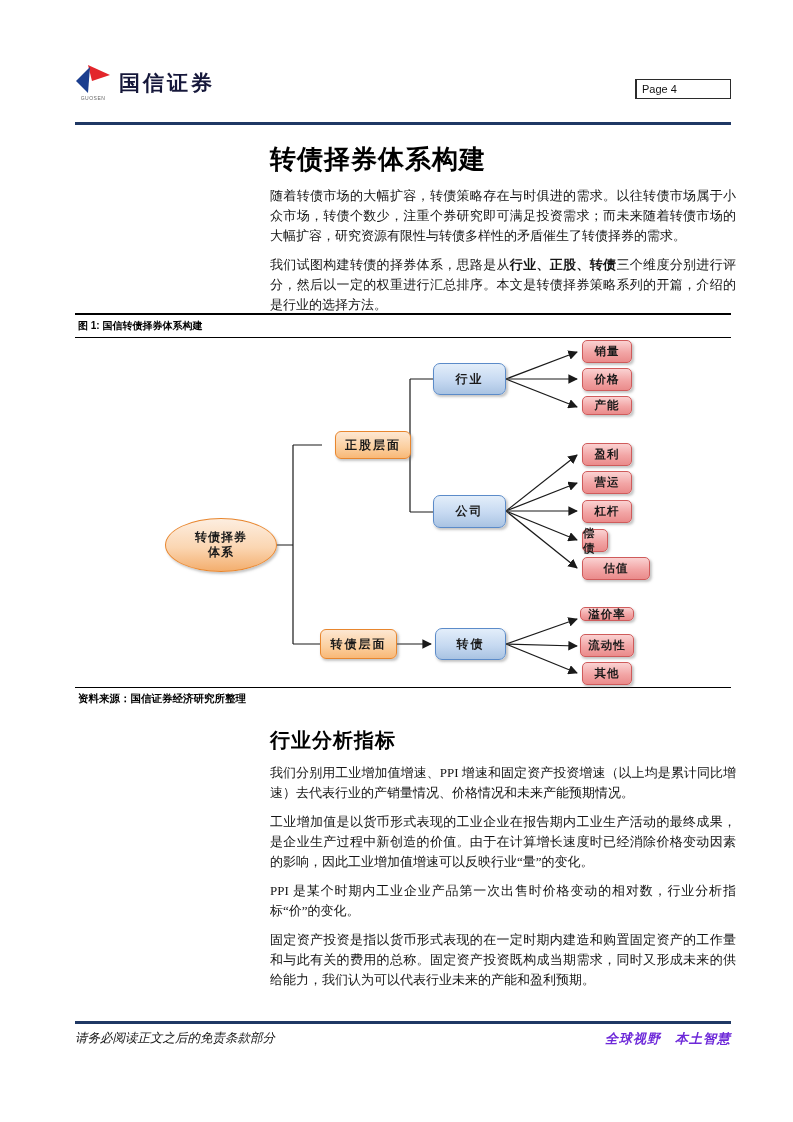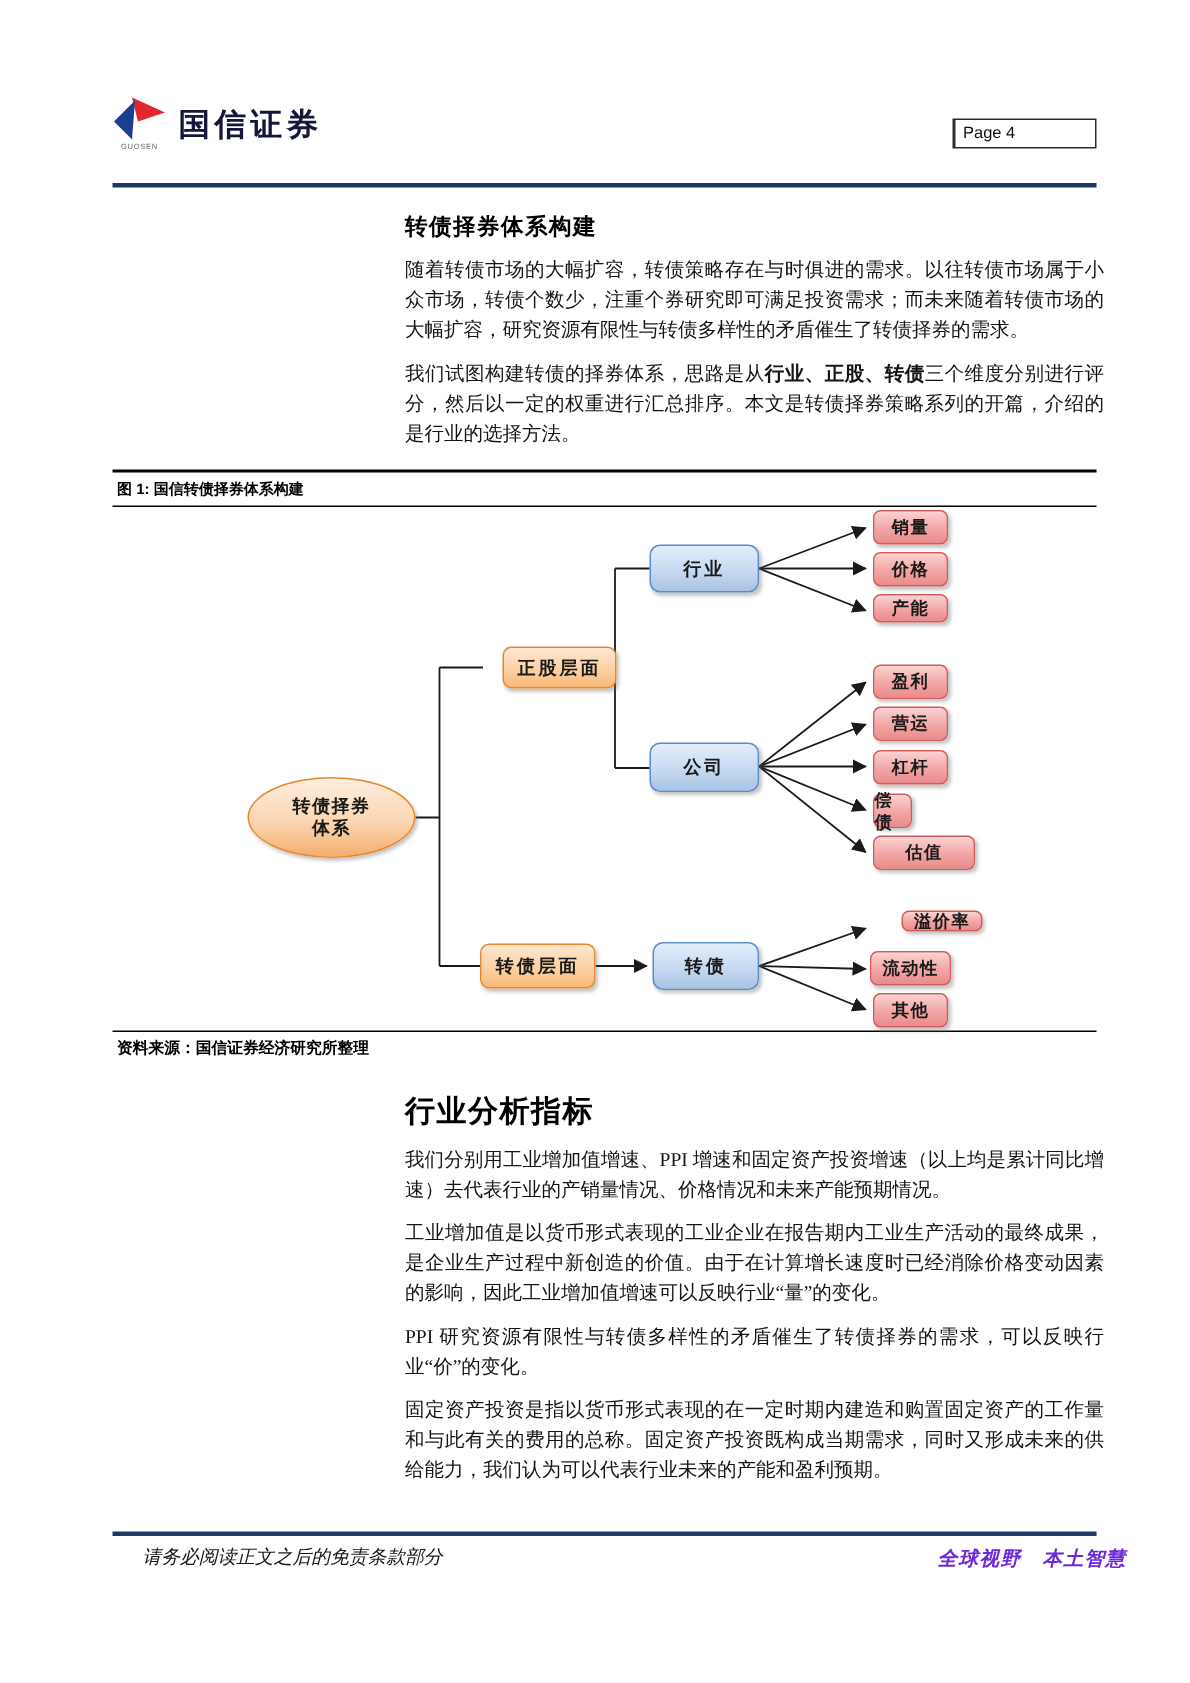--- a/index.html
+++ b/index.html
@@ -17,21 +17,21 @@
     position:absolute; left:635px; top:79px; width:96px; height:20px;
     border:1px solid #2b2b2b; border-left-width:2px; background:#fff;
     font-family:"Liberation Sans","DejaVu Sans",sans-serif; font-size:11px;
     display:flex; align-items:center; padding-left:5px; color:#111;
   }
   .header-rule { position:absolute; left:75px; top:122px; width:656px; height:3px; background:#1f3864; }
   
   .col { position:absolute; left:270px; width:466px; }
   .block1 { top:142px; }
   .block2 { top:727px; }
-  .doc-title { font-size:15px; font-weight:bold; letter-spacing:1px; color:#000; }
+  .doc-title { font-size:26px; font-weight:bold; letter-spacing:1px; color:#000; }
   .doc-title.small { font-size:20px; }
   .para { font-size:13px; line-height:20px; text-align:justify; margin-top:9px; color:#141414; }
   .para b { font-weight:bold; }
   .block1 .para:first-of-type { margin-top:14px; }
   .block2 .para:first-of-type { margin-top:12px; }
   
   .figure { position:absolute; left:75px; top:313px; width:656px; }
   .fig-caption {
     border-top:2px solid #000; border-bottom:1px solid #000;
     font-family:"Liberation Sans","DejaVu Sans",sans-serif;
@@ -63,21 +63,21 @@
     border-radius:5px; font-size:11.5px; letter-spacing:1px;
     background:linear-gradient(#fad2d2 0%, #f2a5a5 55%, #ea8b8b 100%);
     border:1.5px solid #cf5b5b;
   }
   .fig-source {
     font-size:10.5px; font-weight:bold; padding:4px 3px 0 3px; color:#000;
     font-family:"Liberation Serif","DejaVu Serif",serif;
   }
   
   .footer-rule { position:absolute; left:75px; top:1021px; width:656px; height:3px; background:#1f3864; }
-  .footer-row { position:absolute; left:75px; top:1030px; width:656px; display:flex; justify-content:space-between;margin-left:20px; }
+  .footer-row { position:absolute; left:75px; top:1030px; width:656px; display:flex; justify-content:space-between; }
   .footer-left { font-style:italic; font-size:12.5px; color:#141414; }
   .footer-right { font-style:italic; font-weight:bold; font-size:13px; color:#6d28d9; letter-spacing:1px; }
 </style>
 </head>
 <body>
 
 <div class="page">
 
   <div class="logo">
     <span class="logo-icon-wrap">
@@ -144,32 +144,32 @@
       <div class="node blue-box" style="left:360px; top:290px; width:71px; height:32px;">转债</div>
 
       <div class="node red-box" style="left:507px; top:2px;   width:50px; height:23px;">销量</div>
       <div class="node red-box" style="left:507px; top:30px;  width:50px; height:23px;">价格</div>
       <div class="node red-box" style="left:507px; top:58px;  width:50px; height:19px;">产能</div>
       <div class="node red-box" style="left:507px; top:105px; width:50px; height:23px;">盈利</div>
       <div class="node red-box" style="left:507px; top:133px; width:50px; height:23px;">营运</div>
       <div class="node red-box" style="left:507px; top:162px; width:50px; height:23px;">杠杆</div>
       <div class="node red-box" style="left:507px; top:191px; width:26px; height:23px;">偿债</div>
       <div class="node red-box" style="left:507px; top:219px; width:68px; height:23px;">估值</div>
-      <div class="node red-box" style="left:505px; top:269px; width:54px; height:14px;margin-left:21px;">溢价率</div>
+      <div class="node red-box" style="left:505px; top:269px; width:54px; height:14px;">溢价率</div>
       <div class="node red-box" style="left:505px; top:296px; width:54px; height:23px;">流动性</div>
       <div class="node red-box" style="left:507px; top:324px; width:50px; height:23px;">其他</div>
     </div>
     <div class="fig-source">资料来源：国信证券经济研究所整理</div>
   </div>
 
   <div class="col block2">
     <div class="doc-title small">行业分析指标</div>
     <div class="para">我们分别用工业增加值增速、PPI 增速和固定资产投资增速（以上均是累计同比增速）去代表行业的产销量情况、价格情况和未来产能预期情况。</div>
     <div class="para">工业增加值是以货币形式表现的工业企业在报告期内工业生产活动的最终成果，是企业生产过程中新创造的价值。由于在计算增长速度时已经消除价格变动因素的影响，因此工业增加值增速可以反映行业“量”的变化。</div>
-    <div class="para">PPI 研究资源有限性与转债多样性的矛盾催生了转债择券的需求，可以反映行业“价”的变化。</div>
+    <div class="para">PPI 是某个时期内工业企业产品第一次出售时价格变动的相对数，行业分析指标“价”的变化。</div>
     <div class="para">固定资产投资是指以货币形式表现的在一定时期内建造和购置固定资产的工作量和与此有关的费用的总称。固定资产投资既构成当期需求，同时又形成未来的供给能力，我们认为可以代表行业未来的产能和盈利预期。</div>
   </div>
 
   <div class="footer-rule"></div>
   <div class="footer-row">
     <span class="footer-left">请务必阅读正文之后的免责条款部分</span>
     <span class="footer-right">全球视野　本土智慧</span>
   </div>
 
 </div>

